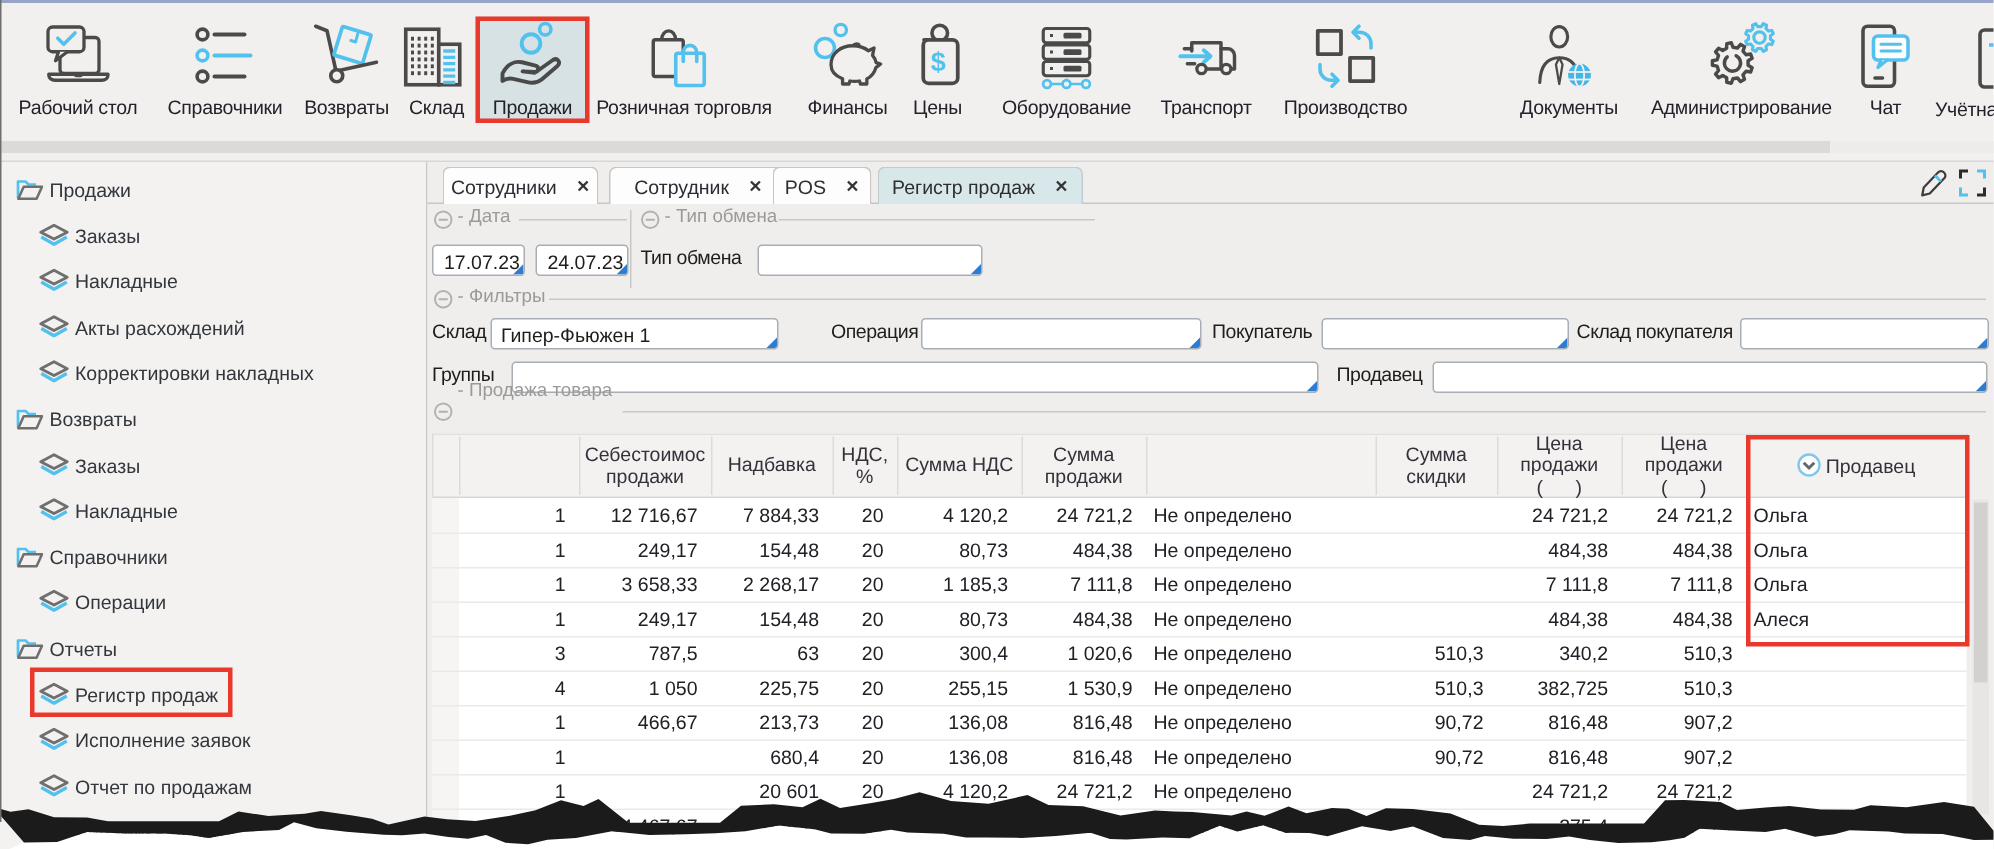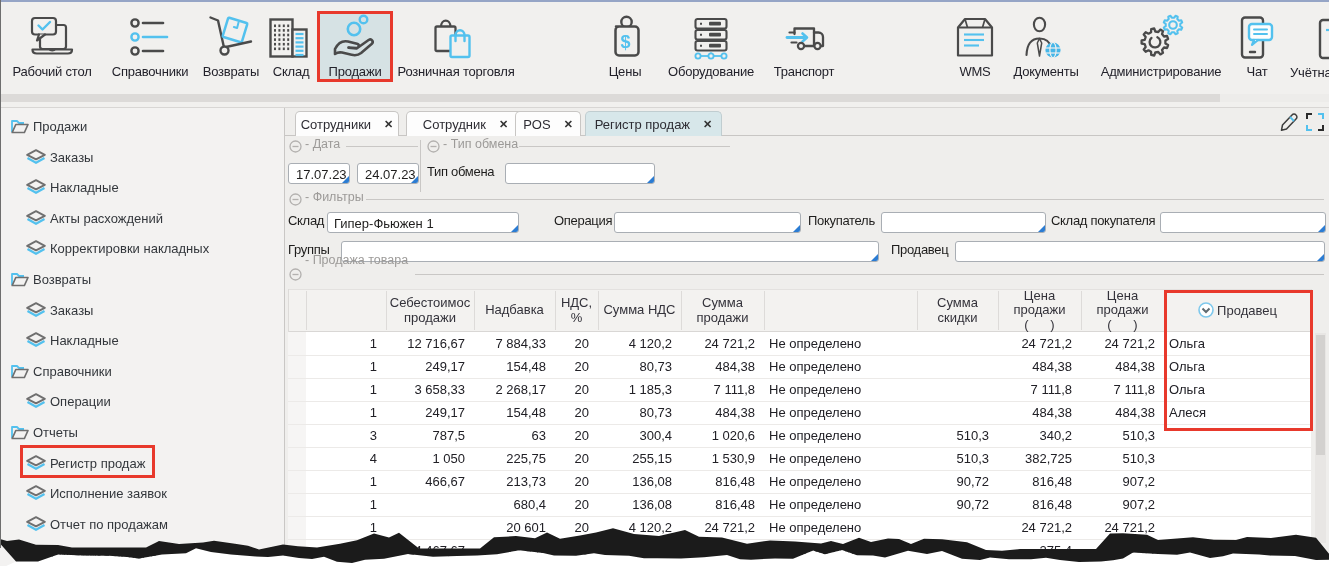--- a/index.html
+++ b/index.html
@@ -126,20 +126,29 @@
       <svg width="48" height="46" viewBox="0 0 48 46">
         <g fill="none" stroke-linejoin="round" stroke-linecap="round">
 <path d="M9 13 c0-8.5 9.5-8.5 9.5 0" stroke="#4a4a4a" stroke-width="2.2"></path>
 <rect x="3.5" y="12.5" width="20" height="24.5" rx="1.5" stroke="#4a4a4a" stroke-width="2.3" fill="#f1f0ee"></rect>
 <rect x="18.5" y="21.5" width="19" height="21.5" rx="1.5" stroke="#53c1ee" stroke-width="2.4" fill="#f1f0ee"></rect>
 <path d="M23.5 27 v-5.5 c0-7 9-7 9 0 V27" stroke="#53c1ee" stroke-width="2.4"></path>
 </g>
       </svg>
       <div class="tlabel">Розничная торговля</div>
     </div>
+    <div class="titem" style="left:485px">
+      <svg width="48" height="46" viewBox="0 0 48 46">
+        <circle cx="9" cy="18" r="6.3" fill="none" stroke="#53c1ee" stroke-width="2.4"></circle>
+<circle cx="19.5" cy="6" r="3.8" fill="none" stroke="#53c1ee" stroke-width="2.2"></circle>
+<path d="M13 29 c0-7.5 6.5-12.5 14.5-12.5 c4.6 0 8 1.3 10.4 3.4 l3.8-1.9 -1 4.9 c1.3 1.5 2.1 3.2 2.4 4.9 l3 0.9 -3.2 2.4 c-0.8 3.2-2.9 5.9-6 7.5 l0 3.4 -4.3 0 -0.6-2 c-2.2 0.4-4.2 0.4-6.4 0 l-0.6 2 -4.3 0 0-3.5 C16 36.7 13 33.3 13 29 Z" fill="none" stroke="#4a4a4a" stroke-width="2.2" stroke-linejoin="round"></path>
+<path d="M27.5 16.3 c1.3-1.6 3.8-1.6 4.6-0.2" fill="none" stroke="#4a4a4a" stroke-width="1.8"></path>
+      </svg>
+      <div class="tlabel">Финансы</div>
+    </div>
     <div class="titem" style="left:545px">
       <svg width="48" height="46" viewBox="0 0 48 46">
         <circle cx="25.5" cy="8" r="5.2" fill="none" stroke="#4a4a4a" stroke-width="2.4"></circle>
 <path d="M15 12.5 h19 a3.5 3.5 0 0 1 3.5 3.5 v22 a3.5 3.5 0 0 1-3.5 3.5 h-16 a3.5 3.5 0 0 1-3.5-3.5 v-22 a3.5 3.5 0 0 1 3.5-3.5 Z" fill="#f1f0ee" stroke="#4a4a4a" stroke-width="2.5" stroke-linejoin="round"></path>
 <text x="24.5" y="33.5" font-family="Liberation Sans" font-size="18" font-weight="bold" fill="#53c1ee" text-anchor="middle">$</text>
       </svg>
       <div class="tlabel">Цены</div>
     </div>
     <div class="titem" style="left:631px">
       <svg width="48" height="46" viewBox="0 0 48 46">
@@ -167,32 +176,32 @@
 <path d="M34 18.5 h4.5 a4.5 4.5 0 0 1 4.5 4.5 v9 H38" stroke="#4a4a4a" stroke-width="2.3"></path>
 <path d="M9.5 18.5 h5 M11.5 28.5 h5" stroke="#4a4a4a" stroke-width="2.2"></path>
 <line x1="7" y1="23.5" x2="24" y2="23.5" stroke="#53c1ee" stroke-width="2.8"></line>
 <path d="M22.5 19.5 l4.5 4 -4.5 4" stroke="#53c1ee" stroke-width="2.6" fill="none"></path>
 <circle cx="21" cy="32" r="3.1" stroke="#4a4a4a" stroke-width="2.2" fill="#f1f0ee"></circle>
 <circle cx="37.5" cy="32" r="3.1" stroke="#4a4a4a" stroke-width="2.2" fill="#f1f0ee"></circle>
 </g>
       </svg>
       <div class="tlabel">Транспорт</div>
     </div>
-    <div class="titem" style="left:895px">
-      <svg width="48" height="46" viewBox="0 0 48 46">
-        <g fill="none" stroke-linejoin="round">
-<path d="M7 41.5 V13.5 L14 5 h20 L41 13.5 V41.5 Z" stroke="#4a4a4a" stroke-width="2.2" fill="#f1f0ee"></path>
-<path d="M7 13.5 H41" stroke="#4a4a4a" stroke-width="1.9"></path>
-<path d="M14 5 l2.5 8.5 M34 5 l-2.5 8.5" stroke="#4a4a4a" stroke-width="1.7"></path>
-<line x1="13" y1="20.5" x2="33" y2="20.5" stroke="#53c1ee" stroke-width="2.1"></line>
-<line x1="13" y1="26" x2="33" y2="26" stroke="#53c1ee" stroke-width="2.1"></line>
-<line x1="13" y1="31.5" x2="28" y2="31.5" stroke="#53c1ee" stroke-width="2.1"></line>
-</g>
-      </svg>
-      <div class="tlabel">WMS</div>
+    <div class="titem" style="left:817px">
+      <svg width="48" height="46" viewBox="0 0 48 46">
+        <g fill="none" stroke-linejoin="round" stroke-linecap="round">
+<rect x="5.5" y="6.5" width="15.5" height="15.5" stroke="#4a4a4a" stroke-width="2.5"></rect>
+<rect x="27" y="24.5" width="15.5" height="15.5" stroke="#4a4a4a" stroke-width="2.5"></rect>
+<path d="M41 18 v-3 a7.5 7.5 0 0 0-7.5-7.5 h-4" stroke="#53c1ee" stroke-width="2.4"></path>
+<path d="M33 3.5 l-4 4 4 4" stroke="#53c1ee" stroke-width="2.4"></path>
+<path d="M7 29 v3 a7.5 7.5 0 0 0 7.5 7.5 h4" stroke="#53c1ee" stroke-width="2.4"></path>
+<path d="M15 43.5 l4-4 -4-4" stroke="#53c1ee" stroke-width="2.4"></path>
+</g>
+      </svg>
+      <div class="tlabel">Производство</div>
     </div>
     <div class="titem" style="left:966px">
       <svg width="48" height="46" viewBox="0 0 48 46">
         <g fill="none" stroke-linejoin="round" stroke-linecap="round">
 <ellipse cx="17.5" cy="10.5" rx="5.6" ry="6.8" stroke="#4a4a4a" stroke-width="2.1"></ellipse>
 <path d="M4.5 41 c0.5-12 5.5-16.5 13-16.5 c6 0 10.5 3 12.2 10" stroke="#4a4a4a" stroke-width="2.1"></path>
 <path d="M17.5 24.5 l2.2 4.5 -2.2 13 -2.2-13 Z" stroke="#4a4a4a" stroke-width="1.5"></path>
 </g>
 <circle cx="31" cy="36" r="7.6" fill="#45b6e8"></circle>
 <g stroke="#f1f0ee" stroke-width="1.2" fill="none">

